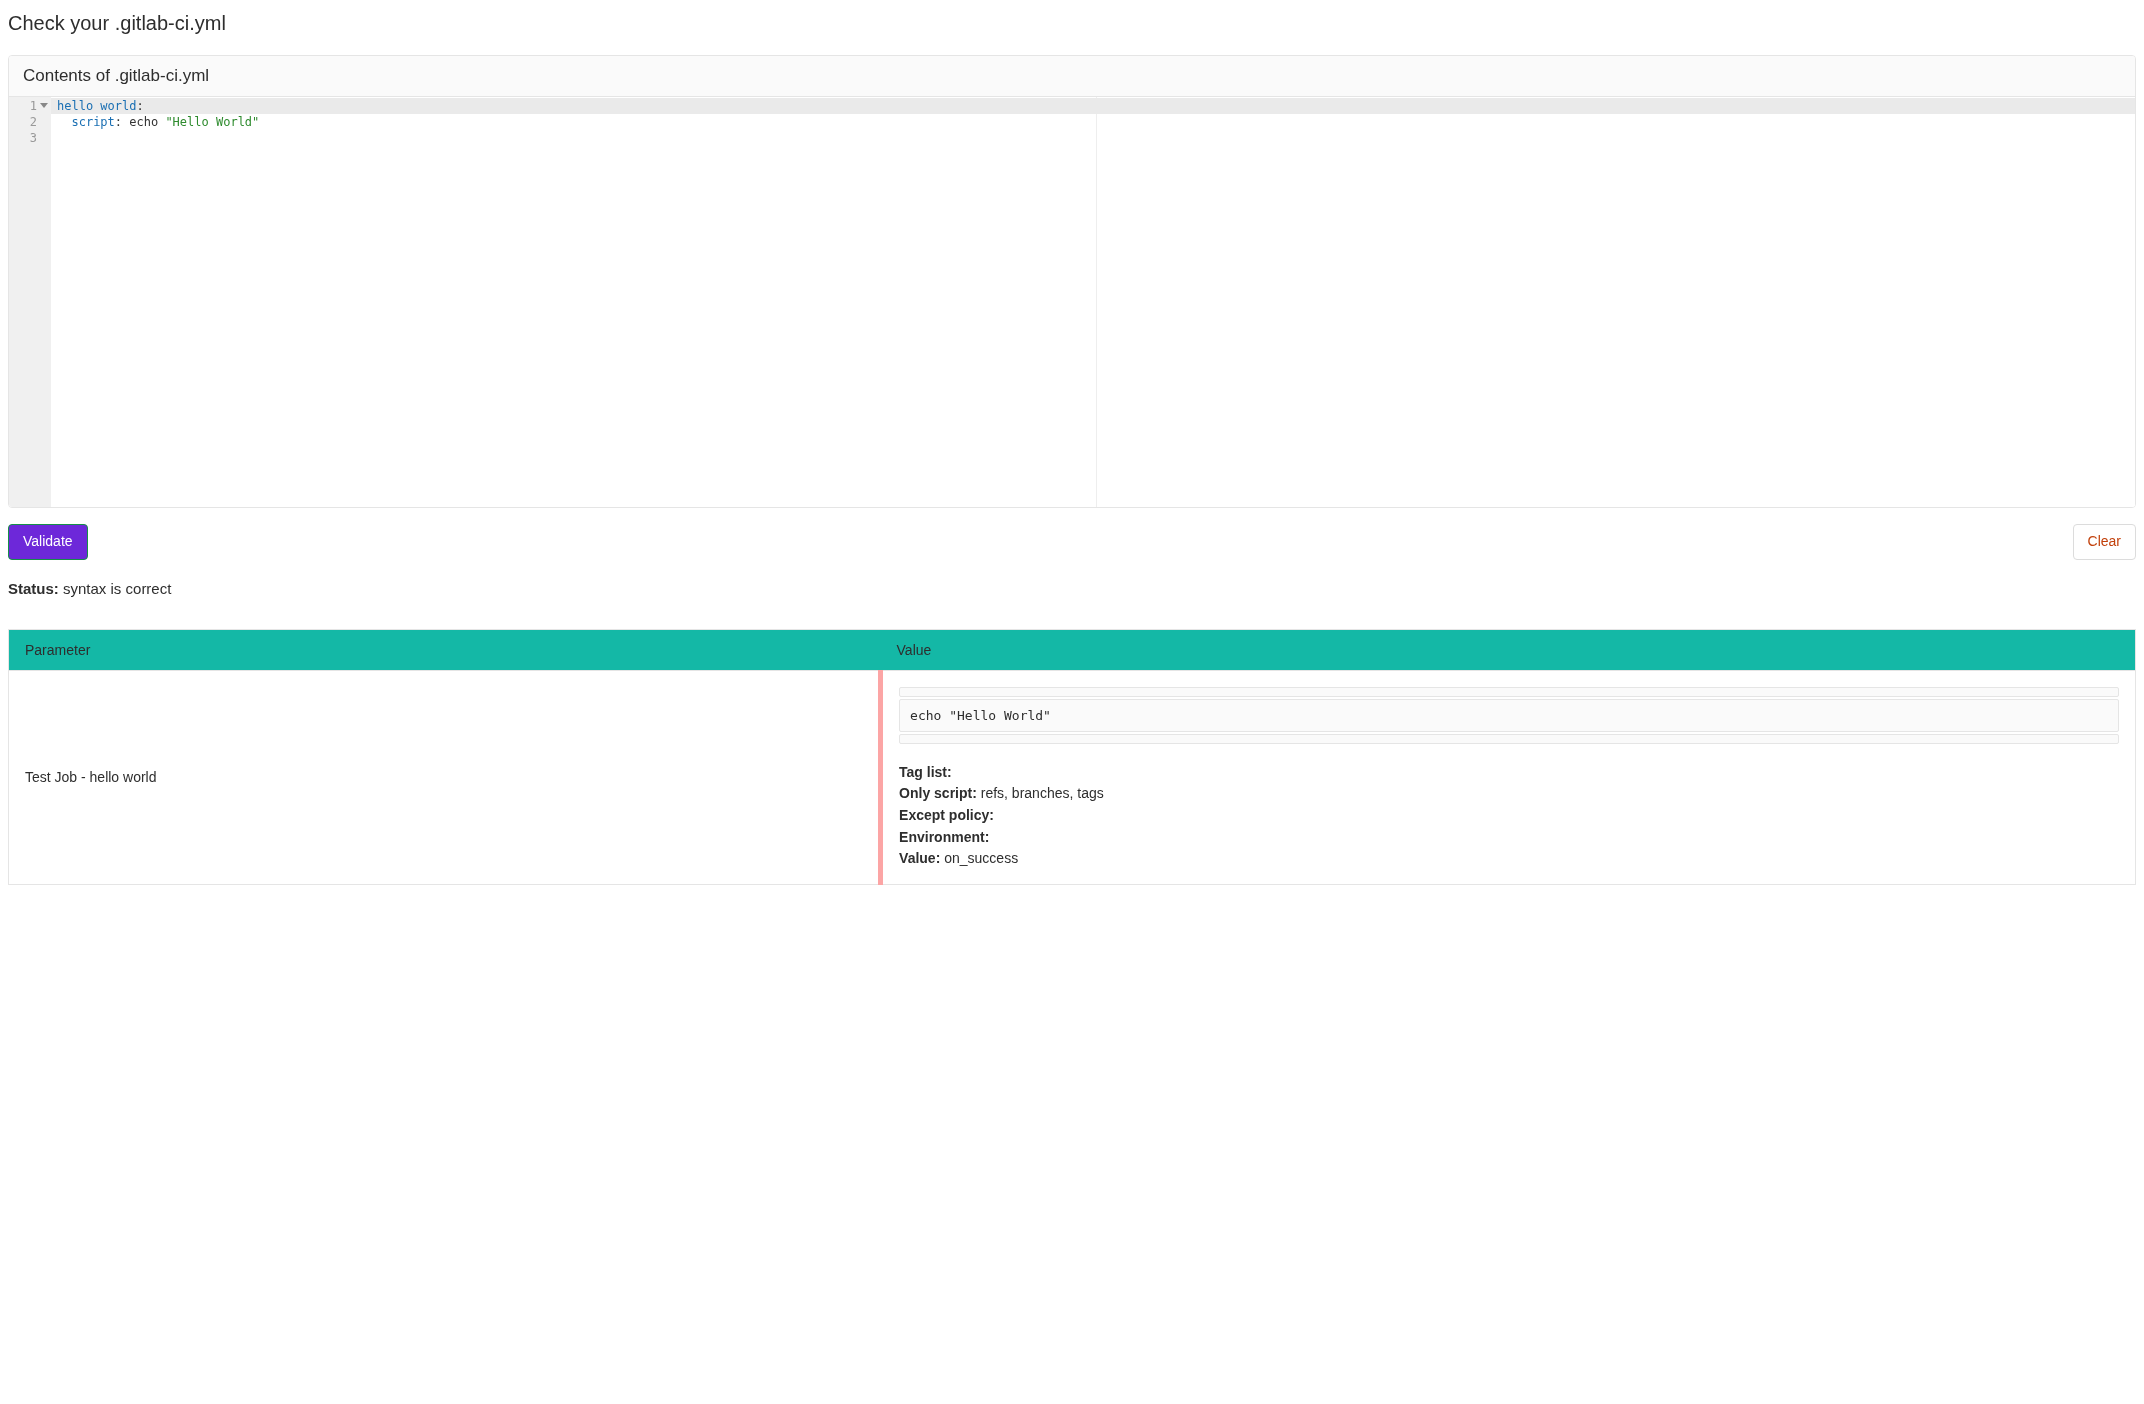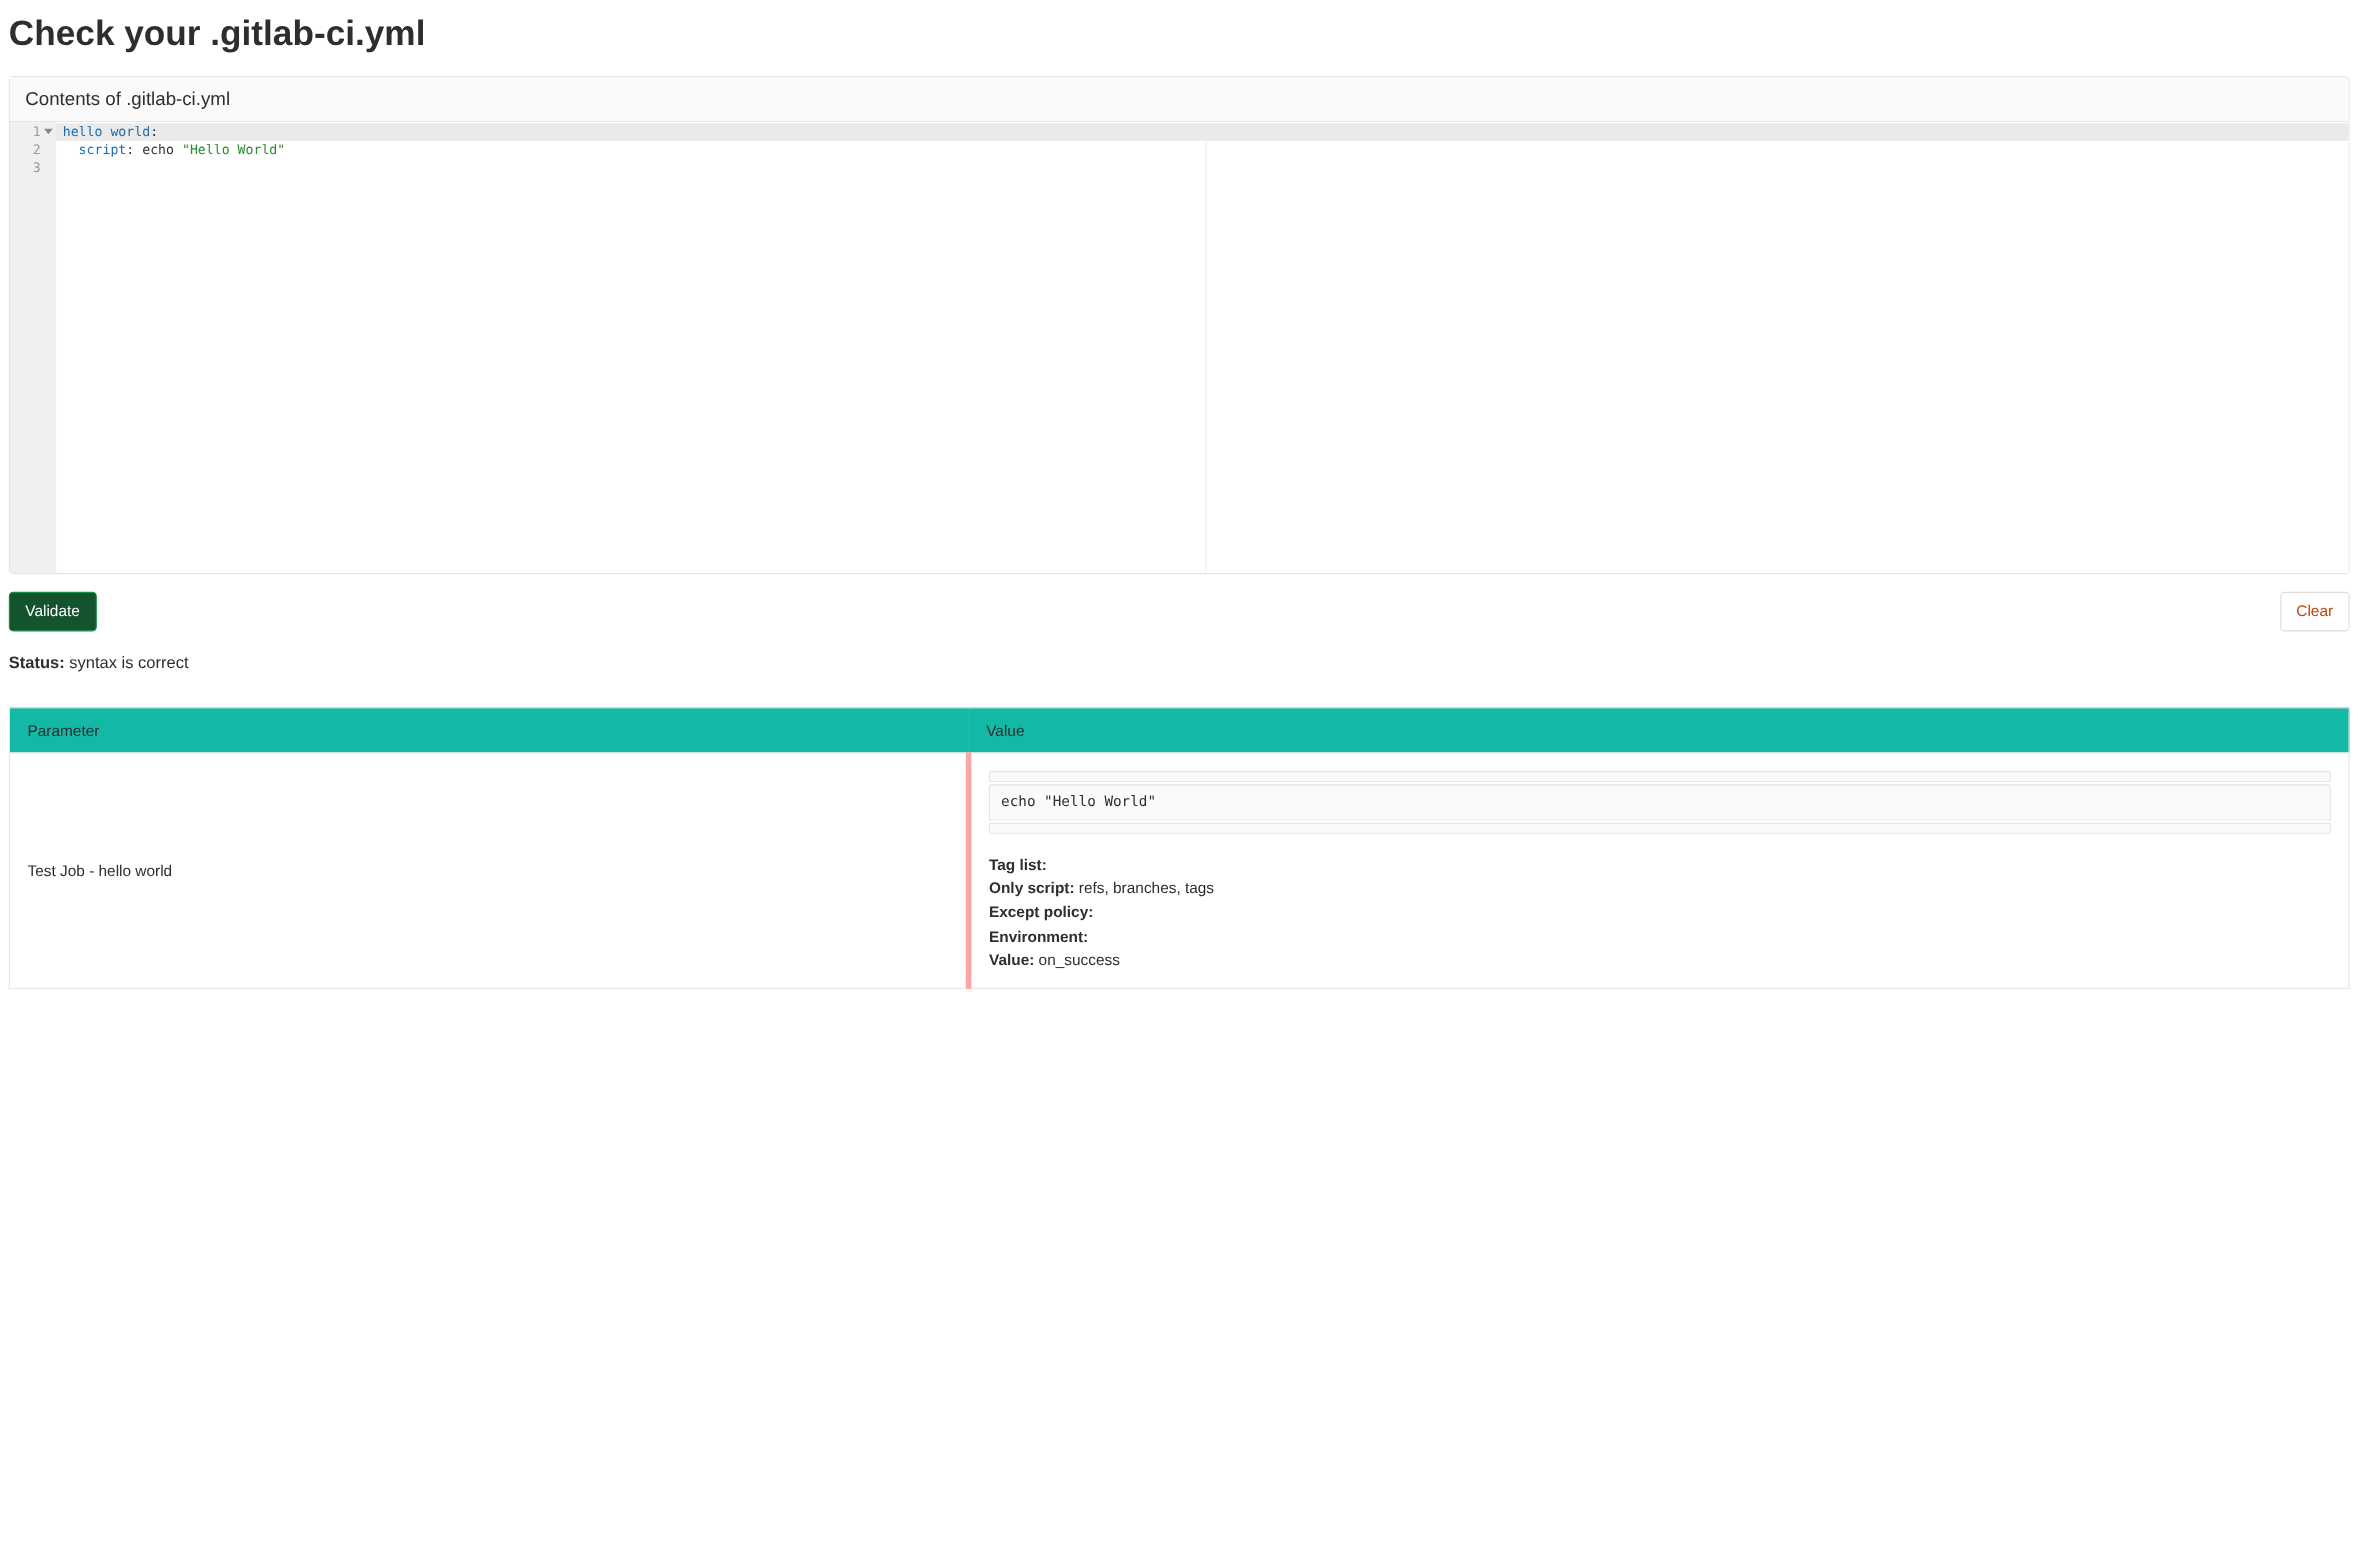--- a/index.html
+++ b/index.html
@@ -5,22 +5,22 @@
   * { box-sizing: border-box; }
   body {
     margin: 0;
     padding: 8px;
     font-family: -apple-system, BlinkMacSystemFont, "Segoe UI", Helvetica, Arial, sans-serif;
     font-size: 14px;
     color: #2e2e2e;
     background: #fff;
   }
   h1.page-title {
-    font-size: 32px;
-    font-weight: 700;
+    font-size: 20px;
+    font-weight: 400;
     margin: 4px 0 20px 0;
     color: #2e2e2e;
   }
   .editor-panel {
     border: 1px solid #e5e5e5;
     border-radius: 4px;
     overflow: hidden;
     margin-bottom: 16px;
   }
   .editor-header {
@@ -92,21 +92,21 @@
   .btn {
     display: inline-block;
     padding: 7px 14px;
     font-size: 14px;
     border-radius: 4px;
     cursor: pointer;
     border: 1px solid transparent;
     line-height: 1.4;
   }
   .btn-success {
-    background: #14532d;
+    background: #6d28d9;
     color: #fff;
     border-color: #168f48;
   }
   .btn-default {
     background: #fff;
     color: #c2410c;
     border: 1px solid #dcdcdc;
   }
   .status-line {
     margin-bottom: 32px;

